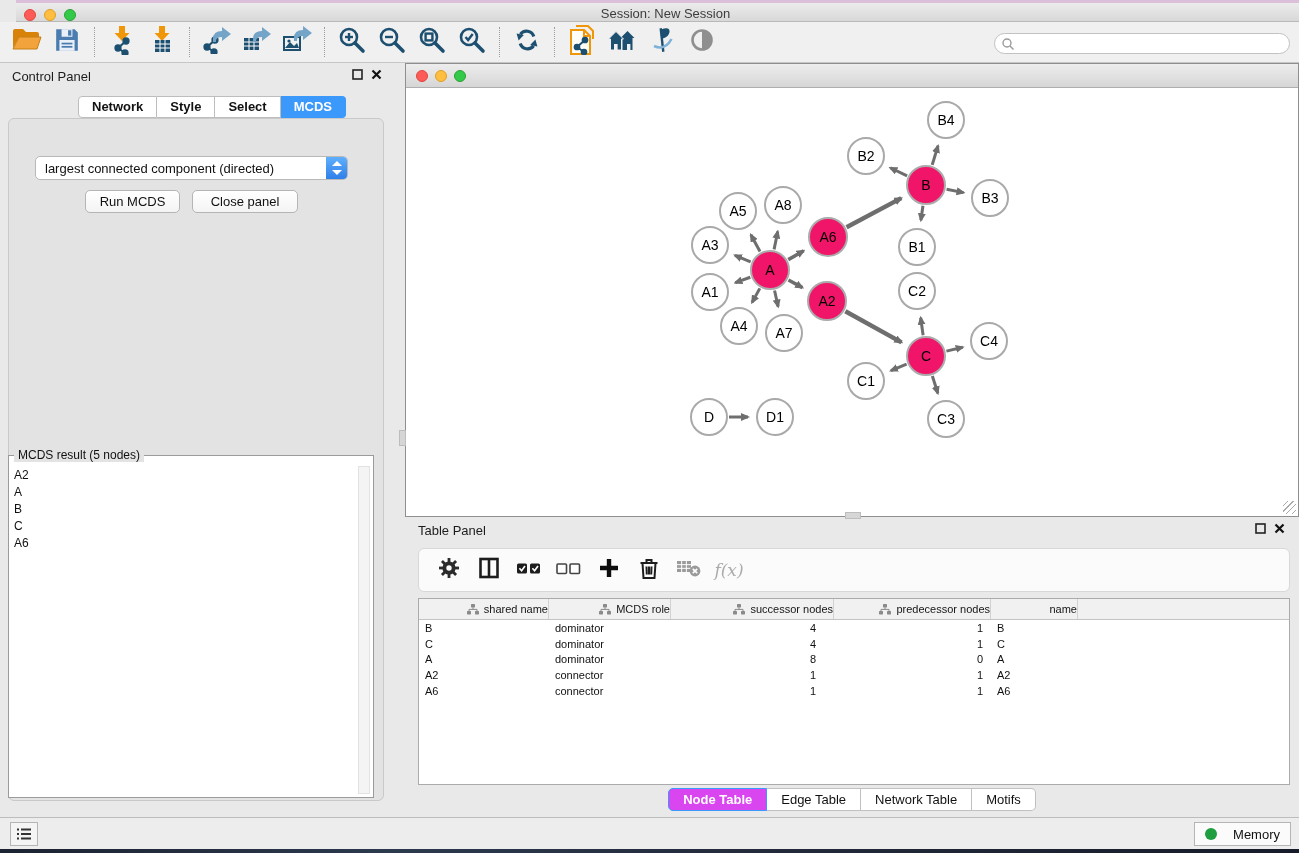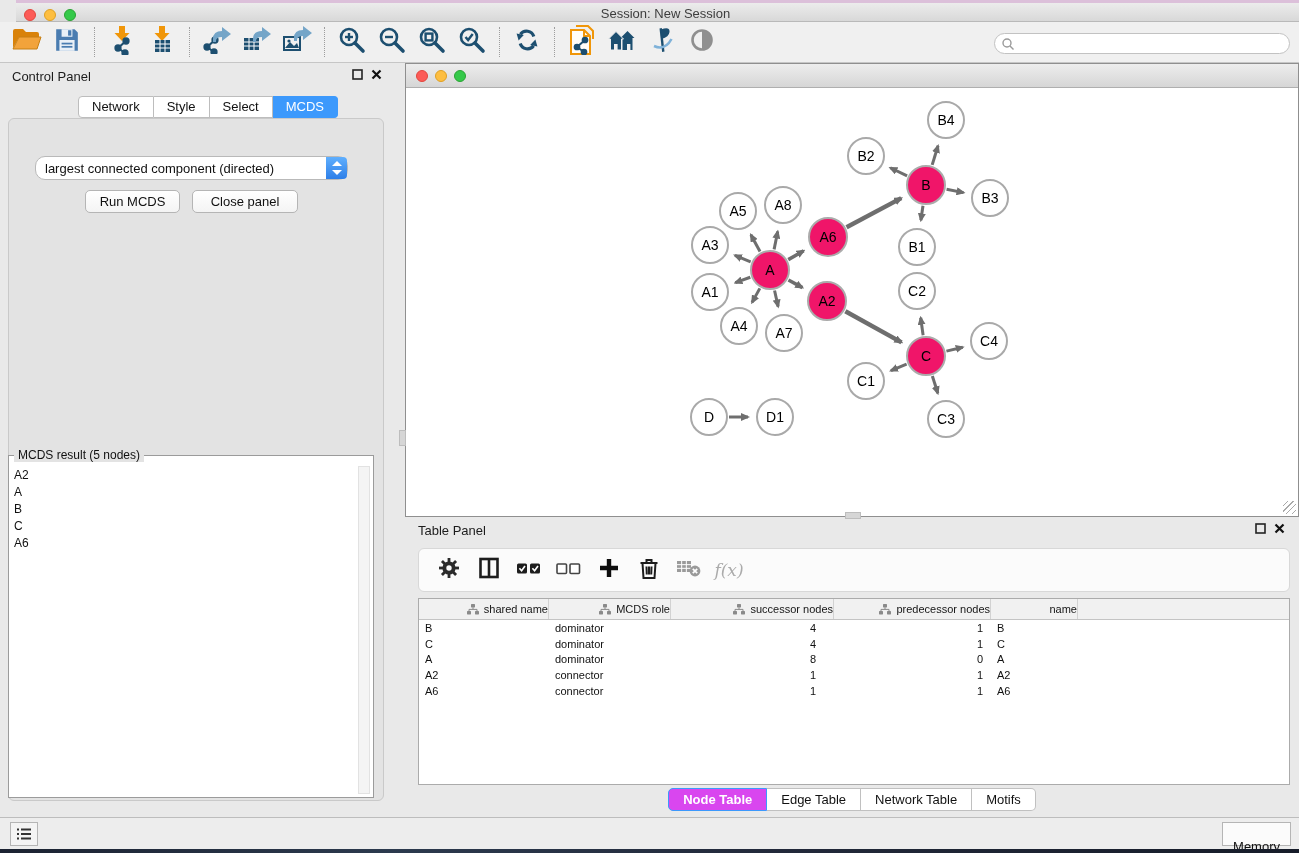--- a/index.html
+++ b/index.html
@@ -27,31 +27,31 @@
   .tb-btn{width:40px;height:34px;display:flex;align-items:center;justify-content:center;cursor:default;}
   #search-wrap{position:absolute;right:9px;top:33px;width:296px;height:21px;background:#fff;
     border:1px solid #C2C2C2;border-radius:11px;display:flex;align-items:center;padding-left:6px;}
   #search-input{border:none;outline:none;flex:1;font-size:12px;background:transparent;height:17px;}
 
   
   #control-panel{position:absolute;left:0;top:63px;width:392px;height:754px;}
   .panel-head{position:relative;height:26px;padding-left:45px;}
   .panel-head .ph-title{position:absolute;left:12px;top:6px;font-size:13px;color:#1c1c1c;}
   .panel-icons{position:absolute;right:10px;top:6px;display:flex;gap:8px;align-items:center;}
-  #cp-tabs{position:absolute;left:78px;top:33px;display:flex;z-index:2;}
+  #cp-tabs{position:absolute;left:78px;top:33px;display:flex;z-index:2;font-weight:bold;}
   .cp-tab{height:22px;line-height:20px;padding:0 13px;font-size:13px;background:#fff;
     border:1px solid #BDBDBD;border-left:none;color:#111;}
   .cp-tab:first-child{border-left:1px solid #BDBDBD;border-radius:4px 0 0 4px;}
   .cp-tab:last-child{border-radius:0 4px 4px 0;}
   .cp-tab.active{background:#3C99FC;border-color:#3C99FC;color:#fff;}
   #cp-body{position:absolute;left:8px;top:55px;width:376px;height:683px;background:#E3E3E3;
     border:1px solid #C9C9C9;border-radius:6px;}
   #opt-label{position:absolute;left:0;width:100%;top:75px;text-align:center;font-size:13px;color:#111;}
   #opt-select{position:absolute;left:35px;top:93px;width:313px;height:24px;background:#fff;
-    border:1px solid #B9B9B9;border-radius:10px;display:flex;align-items:center;}
+    border:1px solid #B9B9B9;border-radius:5px;display:flex;align-items:center;}
   #opt-select .sel-text{flex:1;font-size:13px;padding-left:9px;color:#111;white-space:nowrap;overflow:hidden;}
   #opt-select .sel-btn{width:21px;height:22px;background:linear-gradient(#5FAFFE,#2E7FE8);
     border-radius:0 4px 4px 0;position:relative;}
   .sel-btn .up,.sel-btn .dn{position:absolute;left:5.5px;width:0;height:0;border-left:5px solid transparent;border-right:5px solid transparent;}
   .sel-btn .up{top:4px;border-bottom:5px solid #fff;}
   .sel-btn .dn{bottom:4px;border-top:5px solid #fff;}
   .btn{position:absolute;height:23px;background:linear-gradient(#FFFFFF,#F4F4F4);
     border:1px solid #B5B5B5;border-radius:5px;font-size:13px;color:#111;
     display:flex;align-items:center;justify-content:center;}
   #run-btn{left:85px;top:127px;width:95px;}
@@ -102,21 +102,21 @@
   .tp-tab:first-child{border-left:1px solid #C0C0C0;border-radius:5px 0 0 5px;}
   .tp-tab:last-child{border-radius:0 5px 5px 0;}
   .tp-tab.active{background:#d946ef;border-color:#3C99FC;color:#fff;font-weight:bold;}
 
   
   #statusbar{position:absolute;left:0;top:817px;width:1299px;height:32px;background:#EDEDED;
     border-top:1px solid #BDBDBD;}
   #list-btn{position:absolute;left:10px;top:4px;width:28px;height:24px;background:#F4F4F4;
     border:1px solid #B5B5B5;display:flex;align-items:center;justify-content:center;}
   #memory-btn{position:absolute;right:8px;top:4px;height:24px;padding:0 10px;background:#FBFBFB;
-    border:1px solid #B5B5B5;display:flex;align-items:center;gap:16px;font-size:13px;color:#111;flex-direction:column;}
+    border:1px solid #B5B5B5;display:flex;align-items:center;gap:16px;font-size:13px;color:#111;}
   #memory-dot{width:12px;height:12px;border-radius:50%;background:#1E9E3E;}
   #desktop-strip{position:absolute;left:0;top:849px;width:1299px;height:4px;
     background:linear-gradient(90deg,#1B2231,#2C3A4E 30%,#22293A 60%,#161C29);}
 </style>
 </head>
 <body>
 
 <div id="titlebar">
   <div class="lights">
     <span class="light red"></span>

